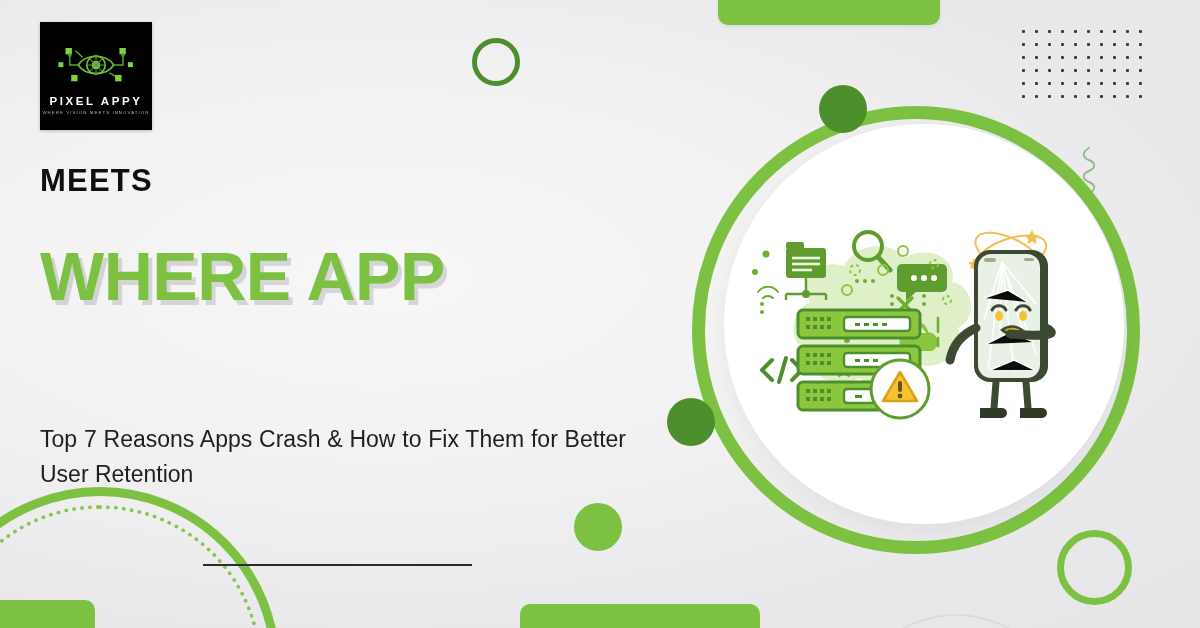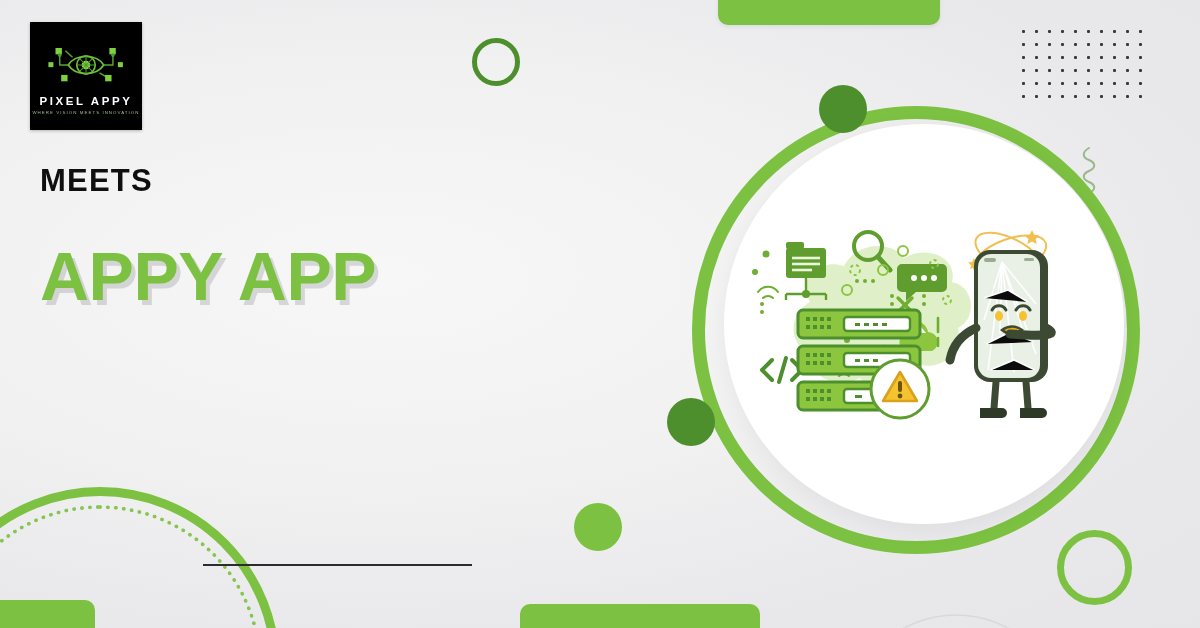--- a/index.html
+++ b/index.html
@@ -92,21 +92,21 @@
 
   .hairline {
     left: 203px; top: 564px;
     width: 269px; height: 2px;
     background: #2b2b30;
   }
 
   
   .logo {
     position: absolute;
-    left: 30px; top: 22px;
+    left: 40px; top: 22px;
     width: 112px; height: 108px;
     background: #000000;
     display: flex;
     flex-direction: column;
     align-items: center;
     justify-content: center;
     box-shadow: 0 1px 3px rgba(0,0,0,0.25);
   }
   .logo-mark { width: 78px; height: 54px; display: block; }
   .logo-name {
@@ -321,23 +321,24 @@
         <circle cx="93" cy="24" r="2.6"></circle>
       </g>
     </svg>
     <div class="logo-name">PIXEL APPY</div>
     <div class="logo-tag">WHERE VISION MEETS INNOVATION</div>
   </div>
 
   <div class="kicker">MEETS</div>
 
   <div class="headline">
-    <span class="line">APPY APP</span>
+    <span class="line">WHERE APP</span>
   </div>
 
+  <div class="subtitle">Top 7 Reasons Apps Crash &amp; How to Fix Them for Better User Retention</div>
 
   <div class="hero-wrap">
     <div class="hero-ring"></div>
     <div class="hero-disc"></div>
     <div class="ring-dot top"></div>
     <div class="ring-dot left"></div>
 
     <svg class="hero-art" viewBox="0 0 320 206">
 
       <path d="M58 78 C44 56,66 34,92 42 C104 18,140 16,152 34 C176 20,206 34,200 58

